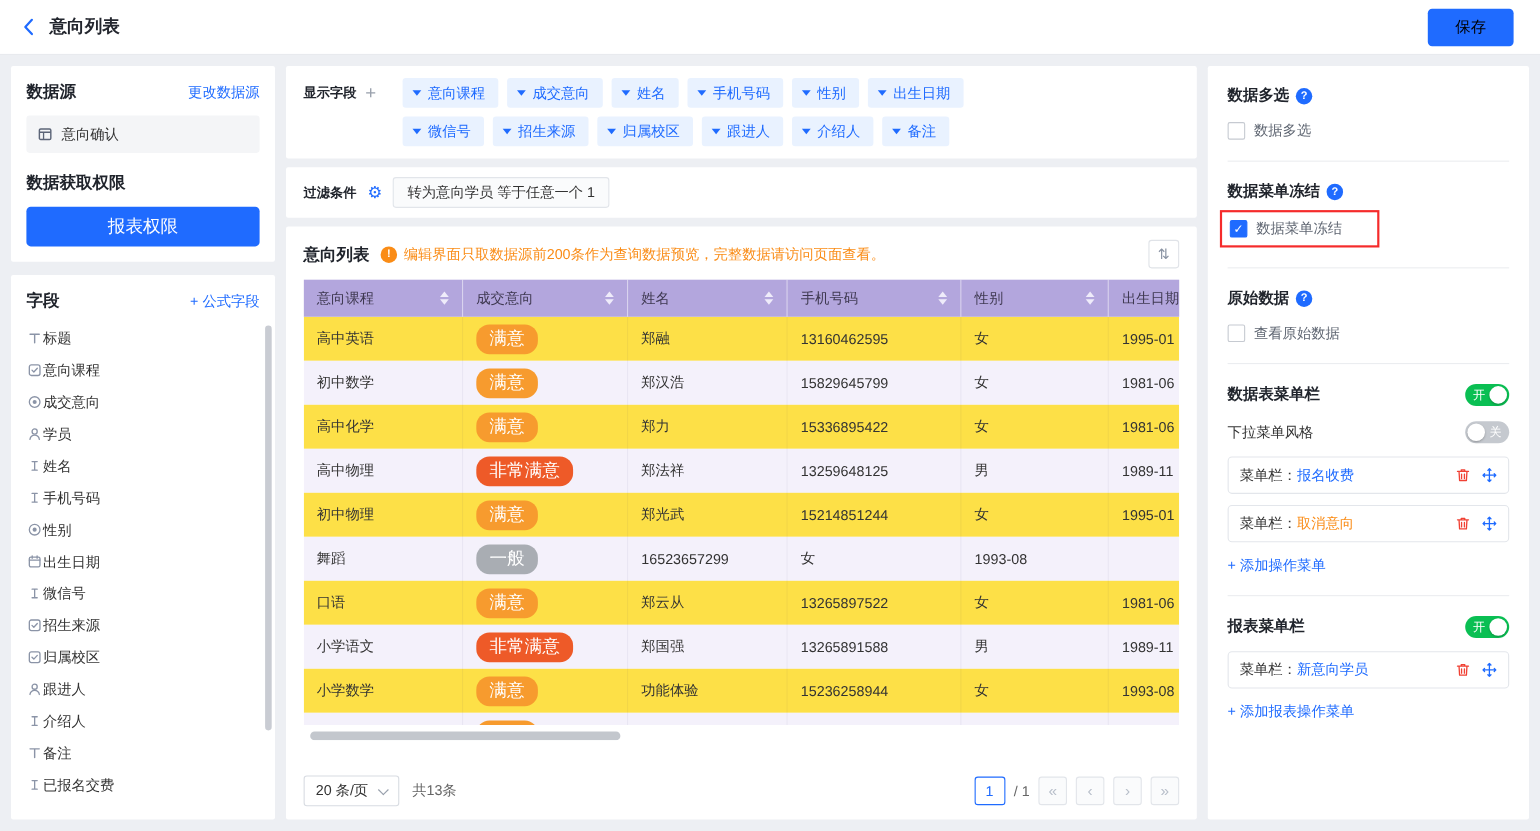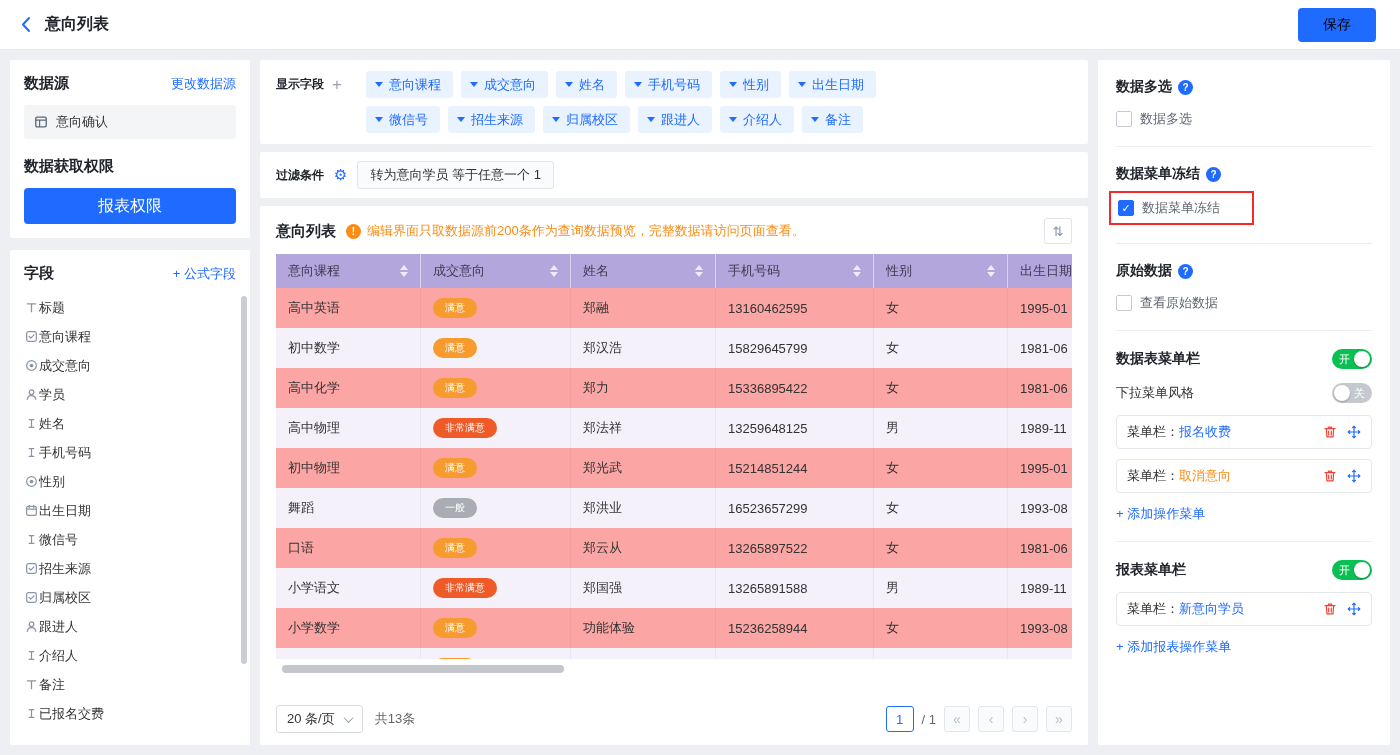--- a/index.html
+++ b/index.html
@@ -51,24 +51,24 @@
 .notice-icon{width:15px;height:15px;border-radius:50%;background:var(--warning);color:#fff;font-size:10px;font-weight:700;display:inline-flex;align-items:center;justify-content:center;flex:none}
 .sort-btn{margin-left:auto;width:28px;height:26px;border:1px solid #e0e3e8;border-radius:3px;color:#8a93a3;display:inline-flex;align-items:center;justify-content:center;font-size:13px;cursor:pointer;flex:none}
 .table-wrap{overflow:hidden}
 .grid-row{display:grid;grid-template-columns:145px 150px 145px 158px 134px 152px;width:884px}
 .thead{background:var(--purple);height:34px}
 .th-cell{display:flex;align-items:center;justify-content:space-between;padding:0 12px;border-right:1px solid rgba(255,255,255,.5);color:#3f3951;font-weight:500;font-size:13px;cursor:pointer;overflow:hidden;white-space:nowrap}
 .sorter{display:inline-flex;flex-direction:column;gap:2px;flex:none;margin-left:6px}
 .car-up{width:0;height:0;border-left:4px solid transparent;border-right:4px solid transparent;border-bottom:5px solid #efecfa}
 .car-dn{width:0;height:0;border-left:4px solid transparent;border-right:4px solid transparent;border-top:5px solid #efecfa}
 #table-body{height:371px;overflow:hidden}
-.trow{height:40px;background:#fca5a5}
+.trow{height:40px;background:#fde047}
 .trow.alt{background:var(--row-alt)}
 .td-cell{display:flex;align-items:center;padding:0 12px;border-right:1px solid rgba(40,30,90,.05);color:#333;font-size:13px;overflow:hidden;white-space:nowrap}
-.pill{color:#fff;font-size:10px;padding:3px 12px;border-radius:12px;white-space:nowrap}
+.pill{color:#fff;font-size:16px;padding:3px 12px;border-radius:12px;white-space:nowrap}
 .hscroll{margin-top:6px;height:8px;position:relative}
 .hthumb{position:absolute;left:6px;top:0;width:282px;height:8px;border-radius:4px;background:#c3c7cd;cursor:pointer}
 .pagination{margin-top:auto;display:flex;align-items:center;gap:12px;padding-top:10px}
 .page-size{height:28px;border:1px solid #d8dce2;border-radius:3px;display:inline-flex;align-items:center;gap:10px;padding:0 10px;cursor:pointer}
 .chev{width:7px;height:7px;border-right:1.5px solid #98a0ac;border-bottom:1.5px solid #98a0ac;transform:rotate(45deg) translate(-1px,-1px)}
 .total{color:#666}
 .pager{margin-left:auto;display:inline-flex;align-items:center;gap:8px}
 .page-box{min-width:28px;height:26px;border:1px solid var(--accent);color:var(--accent);border-radius:3px;display:inline-flex;align-items:center;justify-content:center;cursor:pointer}
 .of{color:#666}
 .nav-btn{width:26px;height:26px;border:1px solid #e2e5ea;background:#fafbfc;border-radius:3px;color:#b8bfca;display:inline-flex;align-items:center;justify-content:center;font-size:14px;cursor:pointer}
@@ -441,21 +441,20 @@
               <div class="td-cell">郑光武</div>
               <div class="td-cell">15214851244</div>
               <div class="td-cell">女</div>
               <div class="td-cell">1995-01</div>
             </div>
             <div class="grid-row trow alt">
               <div class="td-cell">舞蹈</div>
               <div class="td-cell">
                 <span class="pill" style="background: rgb(169, 173, 179);">一般</span>
               </div>
-              <div class="td-cell">郑洪业</div>
               <div class="td-cell">16523657299</div>
               <div class="td-cell">女</div>
               <div class="td-cell">1993-08</div>
             </div>
             <div class="grid-row trow">
               <div class="td-cell">口语</div>
               <div class="td-cell">
                 <span class="pill" style="background: rgb(247, 155, 46);">满意</span>
               </div>
               <div class="td-cell">郑云从</div>

